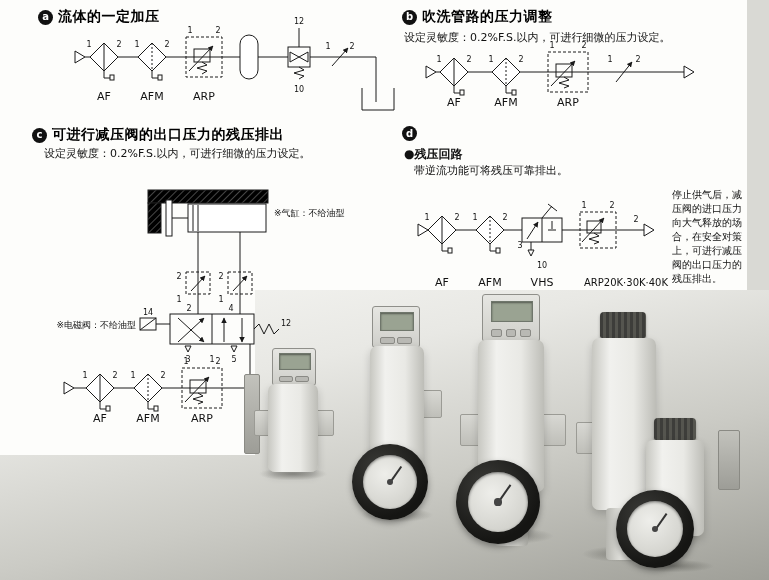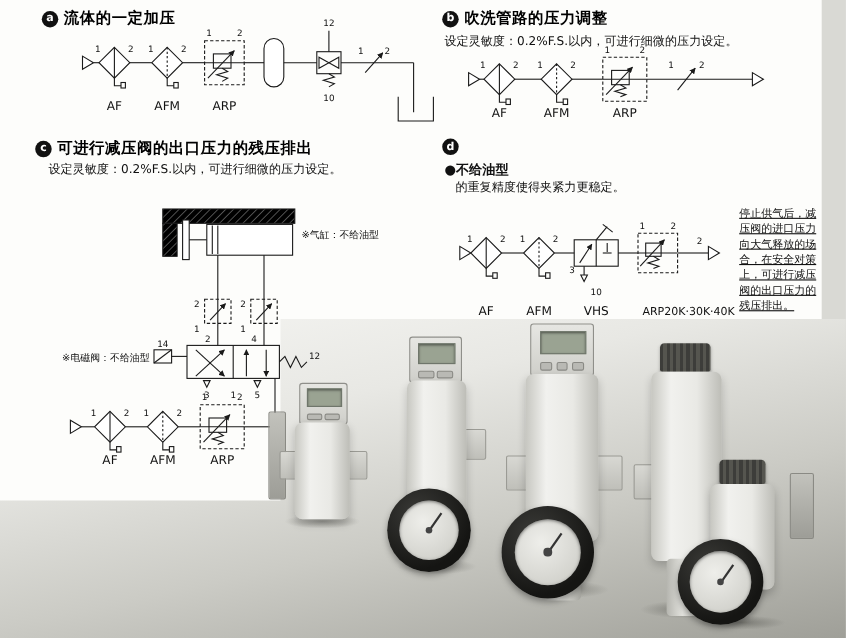--- a/index.html
+++ b/index.html
@@ -5,21 +5,21 @@
   html,body{margin:0;padding:0;background:#888;}
   body{font-family:"DejaVu Sans","Liberation Sans",sans-serif;}
   .page{position:relative;width:769px;height:580px;background:#fdfdfb;overflow:hidden;margin:0 auto;}
   .side-band{position:absolute;right:0;top:0;width:22px;height:100%;background:#d9d9d4;}
   
   .sec-header{position:absolute;display:flex;align-items:center;gap:5px;z-index:2;}
   .badge{width:15px;height:15px;border-radius:50%;background:#111;color:#fff;font-size:10px;font-weight:bold;display:flex;align-items:center;justify-content:center;line-height:1;flex:0 0 15px;}
   .sec-title{font-size:14px;font-weight:bold;color:#000;letter-spacing:.5px;white-space:nowrap;}
   .desc{position:absolute;font-size:11px;color:#111;white-space:nowrap;z-index:2;}
   .subhead{position:absolute;font-size:12px;font-weight:bold;color:#111;z-index:2;}
-  .sidenote{position:absolute;font-size:10px;line-height:1.4;color:#111;width:74px;z-index:2;text-decoration:underline;}
+  .sidenote{position:absolute;font-size:10px;line-height:1.4;color:#111;width:74px;z-index:2;}
   
   svg.diagram{position:absolute;z-index:2;overflow:visible;}
   svg .s{fill:none;stroke:#1a1a1a;stroke-width:1;}
   svg .sw{fill:#fff;stroke:#1a1a1a;stroke-width:1;}
   svg .dash{stroke-dasharray:3 2;}
   svg .dash2{stroke-dasharray:2 2;}
   svg text{font-family:"DejaVu Sans","Liberation Sans",sans-serif;}
   svg .tick{font-size:8px;fill:#111;text-anchor:middle;}
   svg .lbl{font-size:11px;fill:#111;text-anchor:middle;}
   svg .lbls{font-size:10px;fill:#111;text-anchor:middle;}
@@ -280,22 +280,22 @@
     <line class="s" x1="194" y1="212" x2="222" y2="212"></line>
     <line class="s" x1="222" y1="212" x2="222" y2="168"></line>
     <text class="lbl" x="72" y="246">AF</text>
     <text class="lbl" x="120" y="246">AFM</text>
     <text class="lbl" x="174" y="246">ARP</text>
   </svg>
 
   <div class="sec-header" style="left:402px;top:126px">
     <span class="badge">d</span>
   </div>
-  <div class="subhead" style="left:404px;top:146px">●不给油型</div>
-  <div class="desc" style="left:414px;top:163px">的重复精度使得夹紧力更稳定。</div>
+  <div class="subhead" style="left:404px;top:146px">●残压回路</div>
+  <div class="desc" style="left:414px;top:163px">带逆流功能可将残压可靠排出。</div>
   <div class="sidenote" style="left:672px;top:188px">停止供气后，减压阀的进口压力向大气释放的场合，在安全对策上，可进行减压阀的出口压力的残压排出。</div>
 
   <svg class="diagram" style="left:404px;top:184px" width="300" height="120" viewBox="0 0 300 120">
     <defs>
       <marker id="ahD" viewBox="0 0 10 10" refX="9" refY="5" markerWidth="5.5" markerHeight="5.5" orient="auto">
           <path d="M0,0L10,5L0,10z" fill="#1a1a1a"></path>
         </marker>
     </defs>
     <g>
       <polygon class="sw" points="14,40 24,46 14,52"></polygon>

